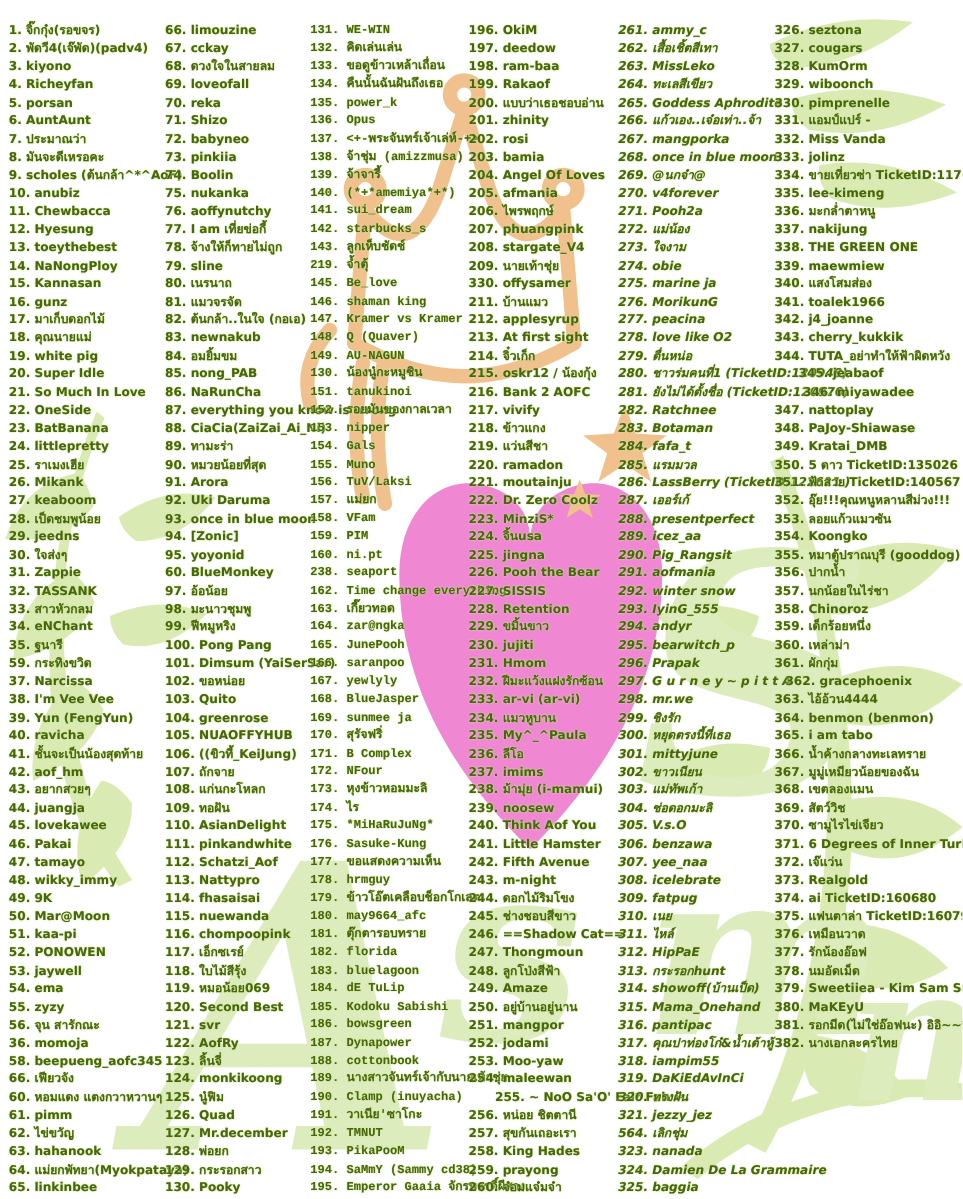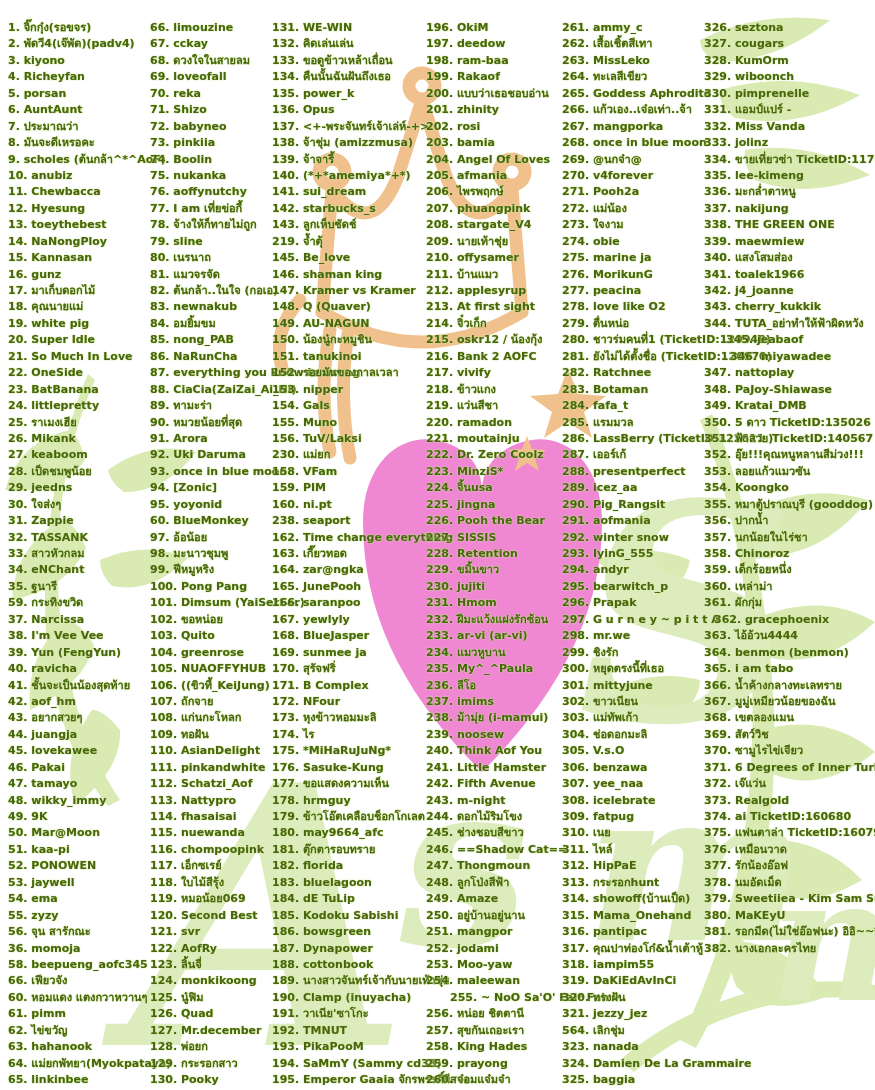--- a/index.html
+++ b/index.html
@@ -227,48 +227,48 @@
         <div class="item">122. AofRy</div>
         <div class="item">123. ลิ้นจี่</div>
         <div class="item">124. monkikoong</div>
         <div class="item">125. นู๋ฟิม</div>
         <div class="item">126. Quad</div>
         <div class="item">127. Mr.december</div>
         <div class="item">128. พ่อยก</div>
         <div class="item">129. กระรอกสาว</div>
         <div class="item">130. Pooky</div>
       </div>
-      <div class="col" style="left: 272px;">
+      <div class="col" style="left: 282px; font-family: Liberation Mono, monospace;">
         <div class="item">131. WE-WIN</div>
         <div class="item">132. คิดเล่นเล่น</div>
         <div class="item">133. ขอดูข้าวเหล้าเถื่อน</div>
         <div class="item">134. คืนนั้นฉันฝันถึงเธอ</div>
         <div class="item">135. power_k</div>
         <div class="item">136. Opus</div>
         <div class="item">137. &lt;+-พระจันทร์เจ้าเล่ห์-+&gt;</div>
         <div class="item">138. จ้าชุ่ม (amizzmusa)</div>
         <div class="item">139. จ้าจารี้</div>
         <div class="item">140. (*+*amemiya*+*)</div>
         <div class="item">141. sui_dream</div>
         <div class="item">142. starbucks_s</div>
         <div class="item">143. ลูกเห็บชัดช์</div>
         <div class="item">219. จ้ำตุ้</div>
         <div class="item">145. Be_love</div>
         <div class="item">146. shaman king</div>
         <div class="item">147. Kramer vs Kramer</div>
         <div class="item">148. Q (Quaver)</div>
         <div class="item">149. AU-NAGUN</div>
-        <div class="item">150. น้องนู๋กะหมูชิน</div>
+        <div class="item">130. น้องนู๋กะหมูชิน</div>
         <div class="item">151. tanukinoi</div>
         <div class="item">152. รอยมันของกาลเวลา</div>
         <div class="item">153. nipper</div>
         <div class="item">154. Gals</div>
         <div class="item">155. Muno</div>
         <div class="item">156. TuV/Laksi</div>
-        <div class="item">230. แม่ยก</div>
+        <div class="item">157. แม่ยก</div>
         <div class="item">158. VFam</div>
         <div class="item">159. PIM</div>
         <div class="item">160. ni.pt</div>
         <div class="item">238. seaport</div>
         <div class="item">162. Time change everything</div>
         <div class="item">163. เกี๊ยวทอด</div>
         <div class="item">164. zar@ngka</div>
         <div class="item">165. JunePooh</div>
         <div class="item">166. saranpoo</div>
         <div class="item">167. yewlyly</div>
@@ -309,21 +309,21 @@
         <div class="item">200. แบบว่าเธอชอบอ่าน</div>
         <div class="item">201. zhinity</div>
         <div class="item">202. rosi</div>
         <div class="item">203. bamia</div>
         <div class="item">204. Angel Of Loves</div>
         <div class="item">205. afmania</div>
         <div class="item">206. ไพรพฤกษ์</div>
         <div class="item">207. phuangpink</div>
         <div class="item">208. stargate_V4</div>
         <div class="item">209. นายเท้าชุ่ย</div>
-        <div class="item">210. offysamer</div>
+        <div class="item">330. offysamer</div>
         <div class="item">211. บ้านแมว</div>
         <div class="item">212. applesyrup</div>
         <div class="item">213. At first sight</div>
         <div class="item">214. จิ๋วเก็ก</div>
         <div class="item">215. oskr12 / น้องกุ้ง</div>
         <div class="item">216. Bank 2 AOFC</div>
         <div class="item">217. vivify</div>
         <div class="item">218. ข้าวแกง</div>
         <div class="item">219. แว่นสีชา</div>
         <div class="item">220. ramadon</div>
@@ -361,21 +361,21 @@
         <div class="item">252. jodami</div>
         <div class="item">253. Moo-yaw</div>
         <div class="item">254. maleewan</div>
         <div class="item" style="margin-left: 24px;">255. ~ NoO Sa'O' Fai* Fah ~</div>
         <div class="item">256. หน่อย ชิตตานี</div>
         <div class="item">257. สุขกันเถอะเรา</div>
         <div class="item">258. King Hades</div>
         <div class="item">259. prayong</div>
         <div class="item">260. จ๋อมแจ๋มจ๋า</div>
       </div>
-      <div class="col" style="left: 562px;">
+      <div class="col" style="left: 562px; font-style: italic;">
         <div class="item">261. ammy_c</div>
         <div class="item">262. เสื้อเชิ้ตสีเทา</div>
         <div class="item">263. MissLeko</div>
         <div class="item">264. ทะเลสีเขียว</div>
         <div class="item">265. Goddess Aphrodite</div>
         <div class="item">266. แก้วเอง..เจ๋อเท่า..จ้า</div>
         <div class="item">267. mangporka</div>
         <div class="item">268. once in blue moon</div>
         <div class="item">269. @นกจ๋า@</div>
         <div class="item">270. v4forever</div>

